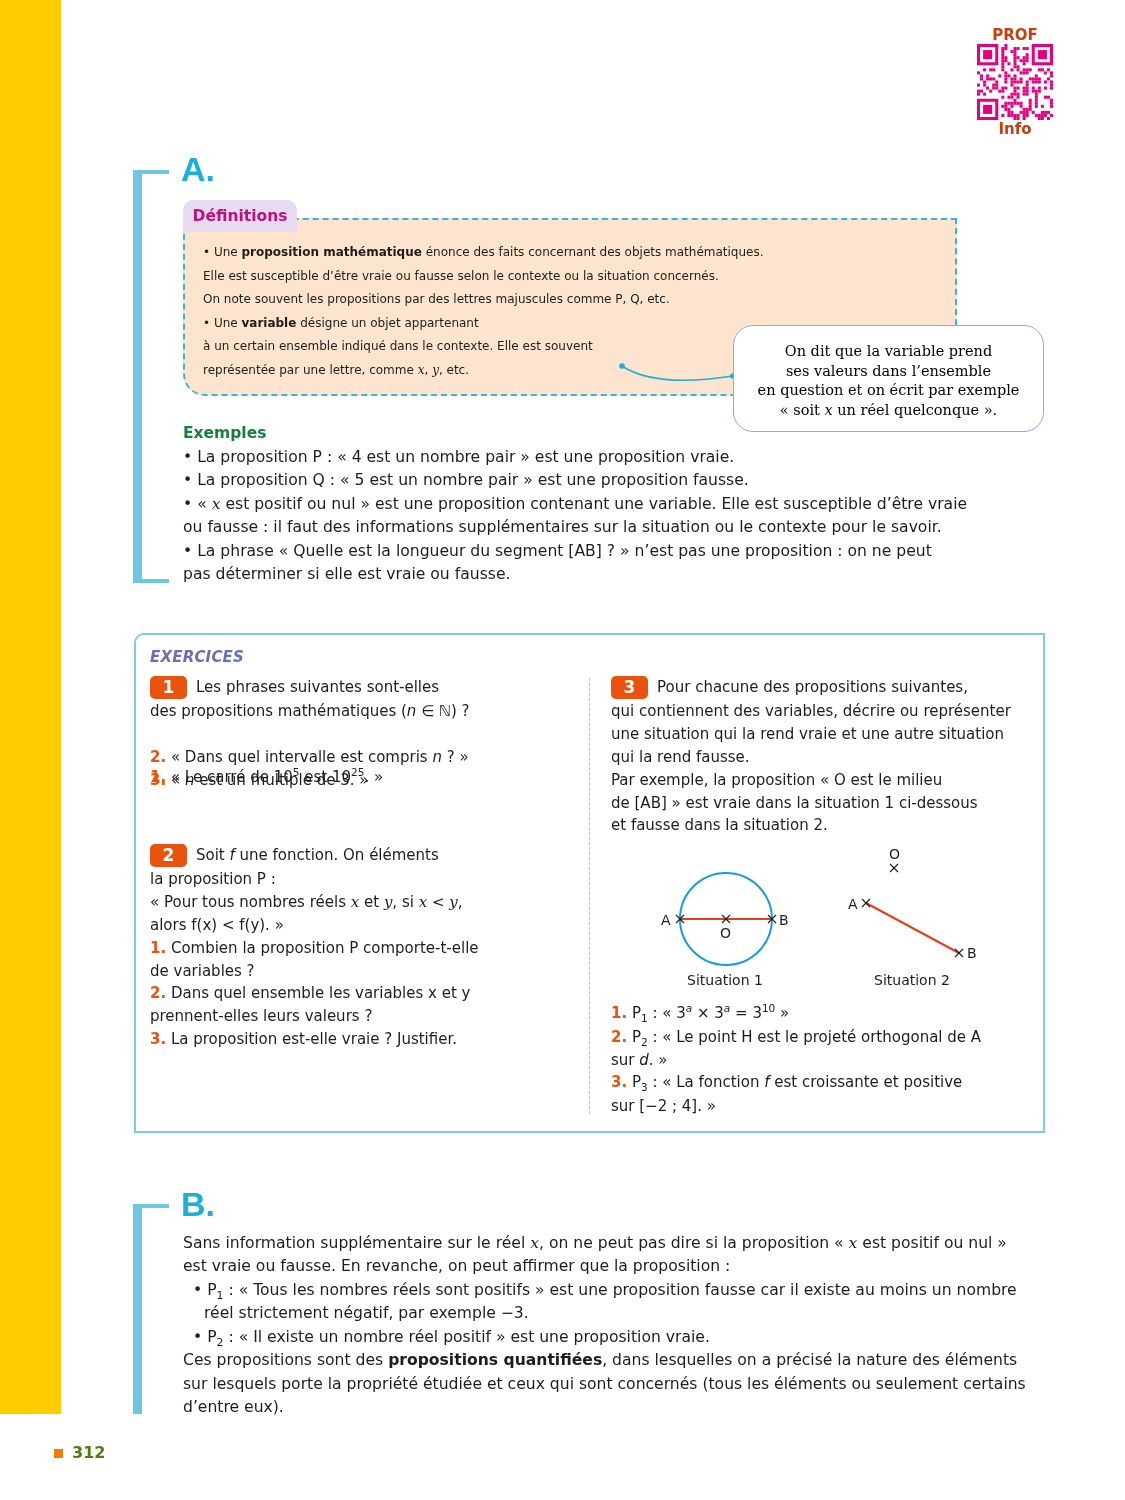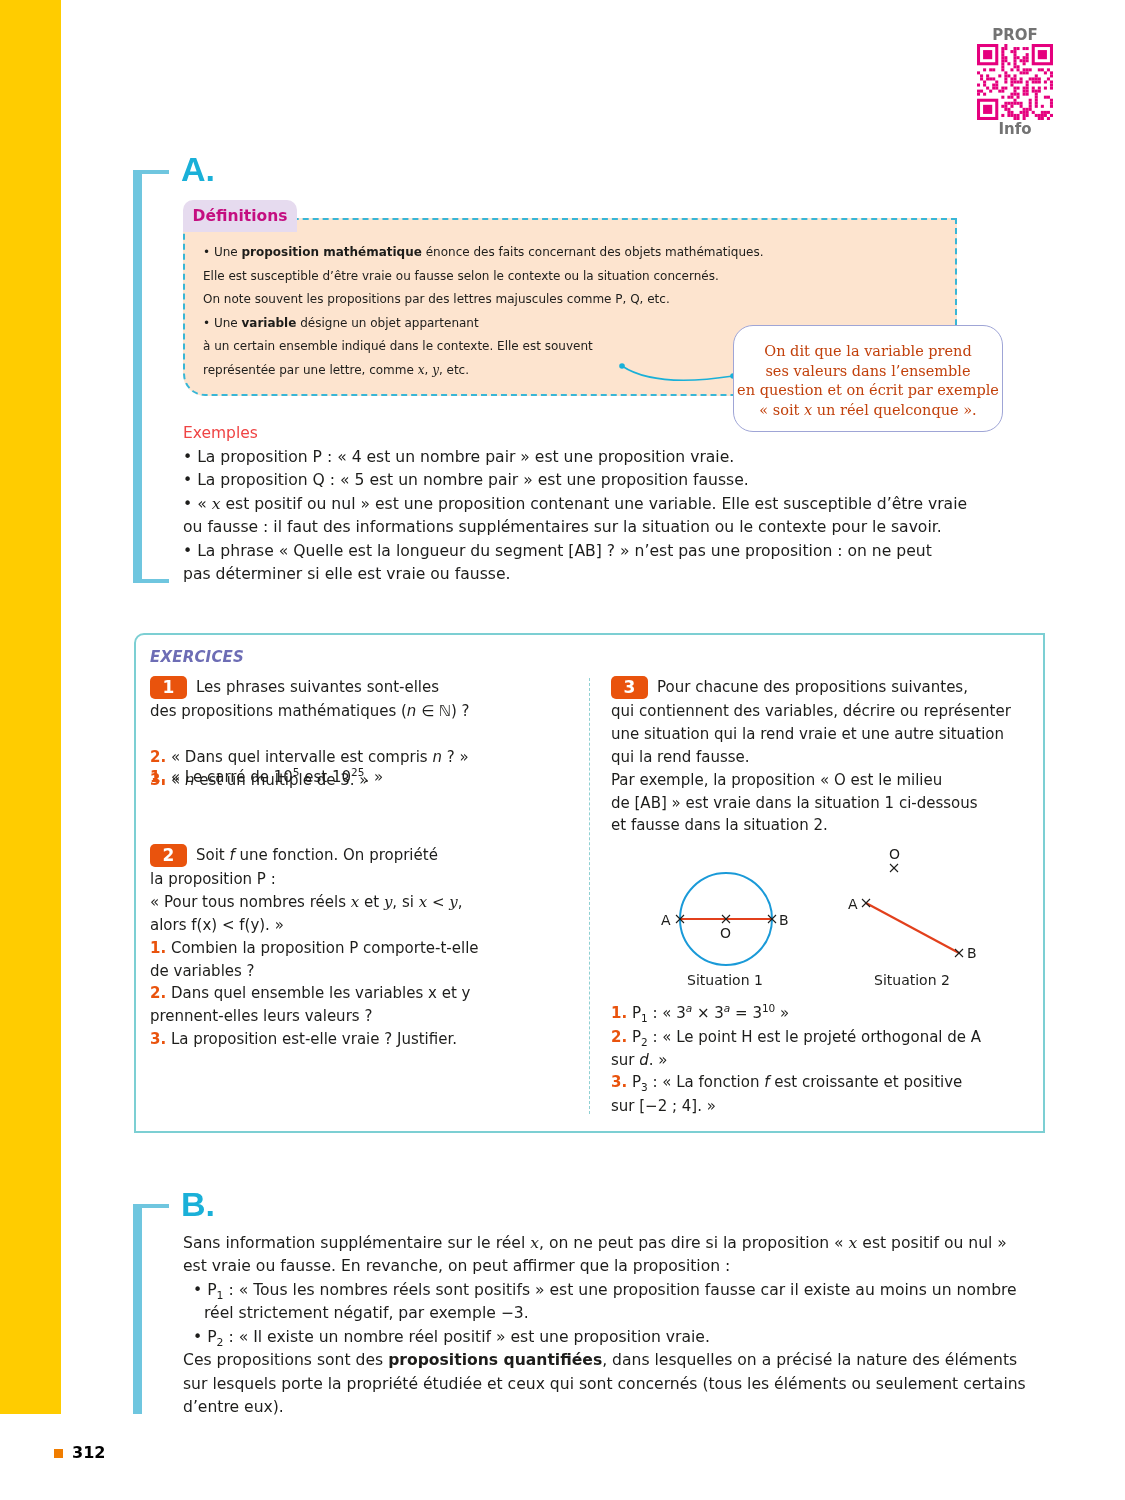--- a/index.html
+++ b/index.html
@@ -9,21 +9,21 @@
     font-family: "DejaVu Sans", "Liberation Sans", sans-serif;
     color: #1d1d1b;
   }
   .serif { font-family: "DejaVu Serif", "Liberation Serif", serif; }
   .mvar { font-family: "DejaVu Serif", "Liberation Serif", serif; font-style: italic; }
   .ital { font-style: italic; }
 
   #yellow-band { position: absolute; left: 0; top: 0; width: 61px; height: 1414px; background: #ffcc00; }
 
   
-  #qr { position: absolute; left: 976px; top: 26px; width: 78px; text-align: center; color: #737373; }
+  #qr { position: absolute; left: 976px; top: 26px; width: 78px; text-align: center; color: #c2410c; }
   #qr .lbl { font-weight: bold; font-size: 15px; line-height: 18px; font-family: "DejaVu Sans", sans-serif; }
   #qr svg { display: block; margin: 0 auto; }
 
   
   .bracket { position: absolute; background: #6fc6df; }
 
   .sec-title { position: absolute; display: flex; align-items: baseline; }
   .sec-letter { font-weight: bold; color: #1ab0d8; font-size: 34px; font-family: "Liberation Sans", sans-serif; margin-right: 14px; }
   .sec-text { font-weight: bold; font-size: 24px; color: #1d1d1b; font-family: "DejaVu Sans", sans-serif; letter-spacing: -0.3px; }
 
@@ -34,49 +34,49 @@
     color: #c40e80; font-weight: bold; font-size: 15.5px; line-height: 32px; text-align: center;
   }
   #def-box {
     position: absolute; left: 183px; top: 218px; width: 774px; height: 178px;
     background: #fde4cf; border: 2px dashed #38b6d6; border-left-style: dashed;
     border-radius: 0 0 0 22px; box-sizing: border-box;
   }
   .def-line { position: absolute; left: 203px; font-size: 12px; line-height: 23.5px; white-space: nowrap; }
 
   #note-bubble {
-    position: absolute; left: 733px; top: 325px; width: 270px; height: 107px;
+    position: absolute; left: 733px; top: 325px; width: 311px; height: 107px;
     background: #fff; border: 1.5px solid #9fa5d6; border-radius: 20px; box-sizing: border-box;
-    text-align: center; color: #c2410c; font-size: 14.5px; line-height: 19.5px;
+    text-align: center; color: #000000; font-size: 14.5px; line-height: 19.5px;
     padding-top: 16px;
   }
   #connector { position: absolute; left: 615px; top: 360px; }
 
-  .ex-head { position: absolute; color: #ef4444; font-weight: normal; font-size: 15.5px; text-align: center; }
+  .ex-head { position: absolute; color: #15803d; font-weight: bold; font-size: 15.5px; text-align: center; }
   .txt-line { position: absolute; font-size: 15.6px; line-height: 23.5px; white-space: nowrap; }
 
   
   #ex-box {
     position: absolute; left: 134px; top: 633px; width: 911px; height: 500px;
     border: 2.5px solid #7ccfd3; border-radius: 10px 0 0 0; box-sizing: border-box;
   }
   #ex-title { position: absolute; left: 150px; top: 648px; font-weight: bold; font-style: italic; color: #6d6db5; font-size: 15px; letter-spacing: 0.2px; }
   #ex-divider { position: absolute; left: 589px; top: 678px; height: 436px; border-left: 1.5px dashed #8fd0d2; }
   .badge {
     display: inline-block; background: #e9530d; color: #fff; font-weight: bold;
     width: 37px; height: 23px; line-height: 23px; text-align: center; border-radius: 5px;
     font-size: 17px; margin-right: 9px; vertical-align: -1px;
   }
   .onum { color: #e9530d; font-weight: bold; }
   .ex-line { position: absolute; font-size: 15px; line-height: 22.8px; white-space: nowrap; }
 
   #figures { position: absolute; left: 640px; top: 840px; }
 
   .page-mark { position: absolute; left: 54px; top: 1449px; width: 9px; height: 9px; background: #f07d00; }
-  #page-number { position: absolute; left: 72px; top: 1443px; font-weight: bold; font-size: 16px; color: #000000; }
+  #page-number { position: absolute; left: 72px; top: 1443px; font-weight: bold; font-size: 16px; color: #4d7c0f; }
   sub, sup { font-size: 70%; line-height: 0; }
 </style>
 </head>
 <body>
 
 <div id="yellow-band"></div>
 
 <div id="qr">
   <div class="lbl">PROF</div>
   <svg width="78" height="76" viewBox="0 0 25 25" id="qrsvg">
@@ -319,21 +319,21 @@
 <div id="ex-box"></div>
 <div id="ex-title">EXERCICES</div>
 <div id="ex-divider"></div>
 
 <div class="ex-line" style="left:150px;top:676px;"><span class="badge">1</span><span>Les phrases suivantes sont-elles</span></div>
 <div class="ex-line" style="left:150px;top:700px;"><span>des propositions mathématiques (</span><span class="ital">n</span><span> ∈ ℕ) ?</span></div>
 <div class="ex-line" style="left:150px;top:766px;"><span class="onum">1.</span> <span>« Le carré de 10</span><sup>5</sup><span> est 10</span><sup>25</sup><span>. »</span></div>
 <div class="ex-line" style="left:150px;top:746px;"><span class="onum">2.</span> <span>« Dans quel intervalle est compris </span><span class="ital">n</span><span> ? »</span></div>
 <div class="ex-line" style="left:150px;top:769px;"><span class="onum">3.</span> <span>« </span><span class="ital">n</span><span> est un multiple de 3. »</span></div>
 
-<div class="ex-line" style="left:150px;top:844px;"><span class="badge">2</span><span>Soit </span><span class="ital">f</span><span> une fonction. On propriété</span></div>
+<div class="ex-line" style="left:150px;top:844px;"><span class="badge">2</span><span>Soit </span><span class="ital">f</span><span> une fonction. On éléments</span></div>
 <div class="ex-line" style="left:150px;top:868px;text-align:center;">la proposition P :</div>
 <div class="ex-line" style="left:150px;top:891px;"><span>« Pour tous nombres réels </span><span class="mvar">x</span><span> et </span><span class="mvar">y</span><span>, si </span><span class="mvar">x</span><span class="serif"> &lt; </span><span class="mvar">y</span><span>,</span></div>
 <div class="ex-line" style="left:150px;top:914px;">alors f(x) &lt; f(y). »</div>
 <div class="ex-line" style="left:150px;top:937px;"><span class="onum">1.</span> <span>Combien la proposition P comporte-t-elle</span></div>
 <div class="ex-line" style="left:150px;top:960px;">de variables ?</div>
 <div class="ex-line" style="left:150px;top:982px;"><span class="onum">2.</span> <span>Dans quel ensemble les variables x et y</span></div>
 <div class="ex-line" style="left:150px;top:1005px;">prennent-elles leurs valeurs ?</div>
 <div class="ex-line" style="left:150px;top:1028px;"><span class="onum">3.</span> <span>La proposition est-elle vraie ? Justifier.</span></div>
 
 <div class="ex-line" style="left:611px;top:676px;"><span class="badge">3</span><span>Pour chacune des propositions suivantes,</span></div>

